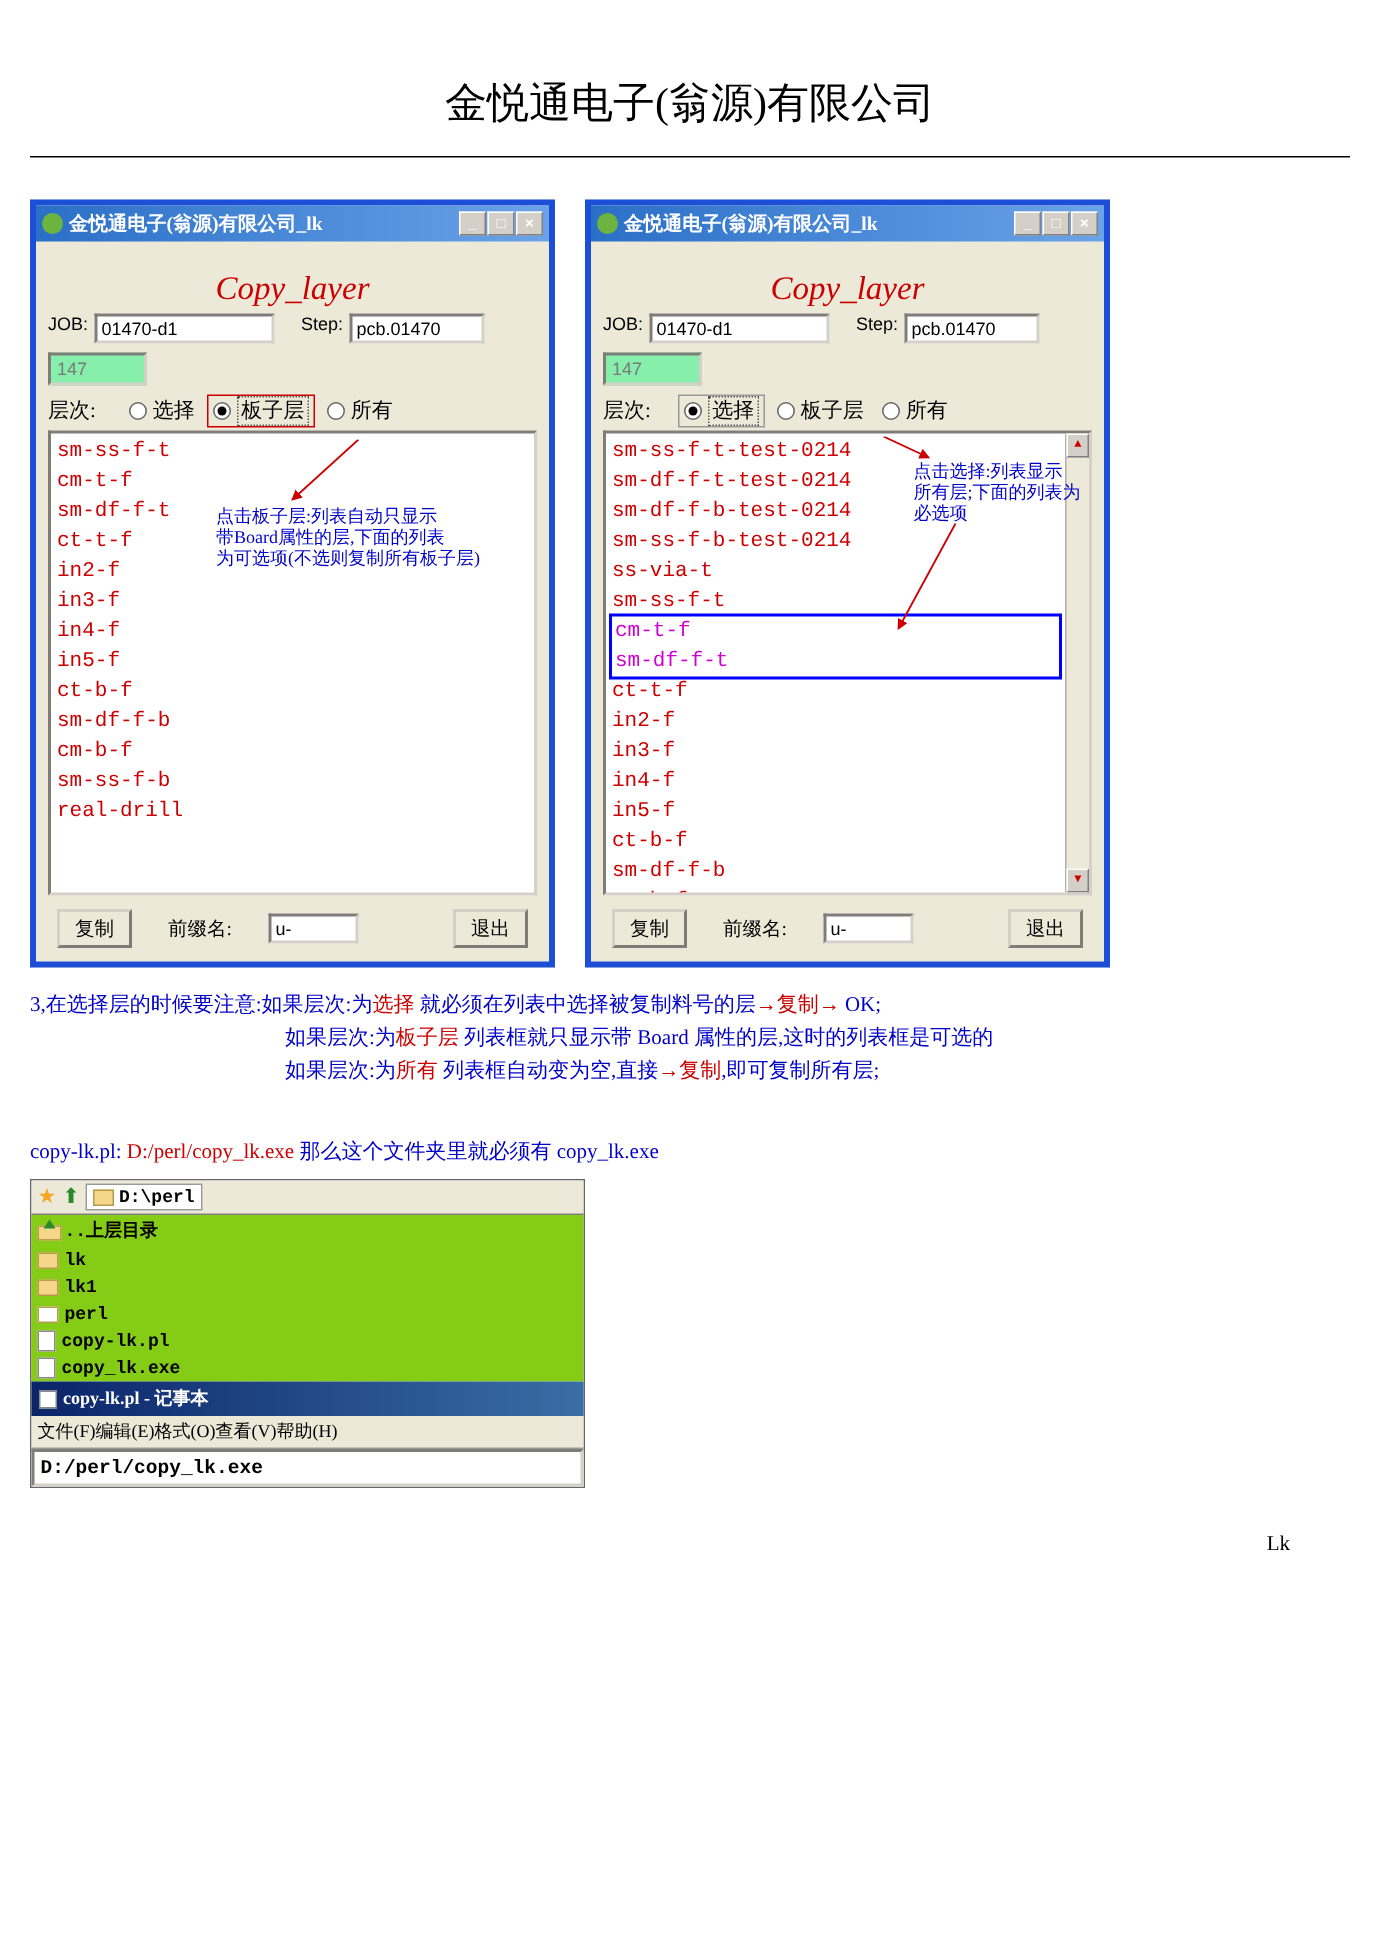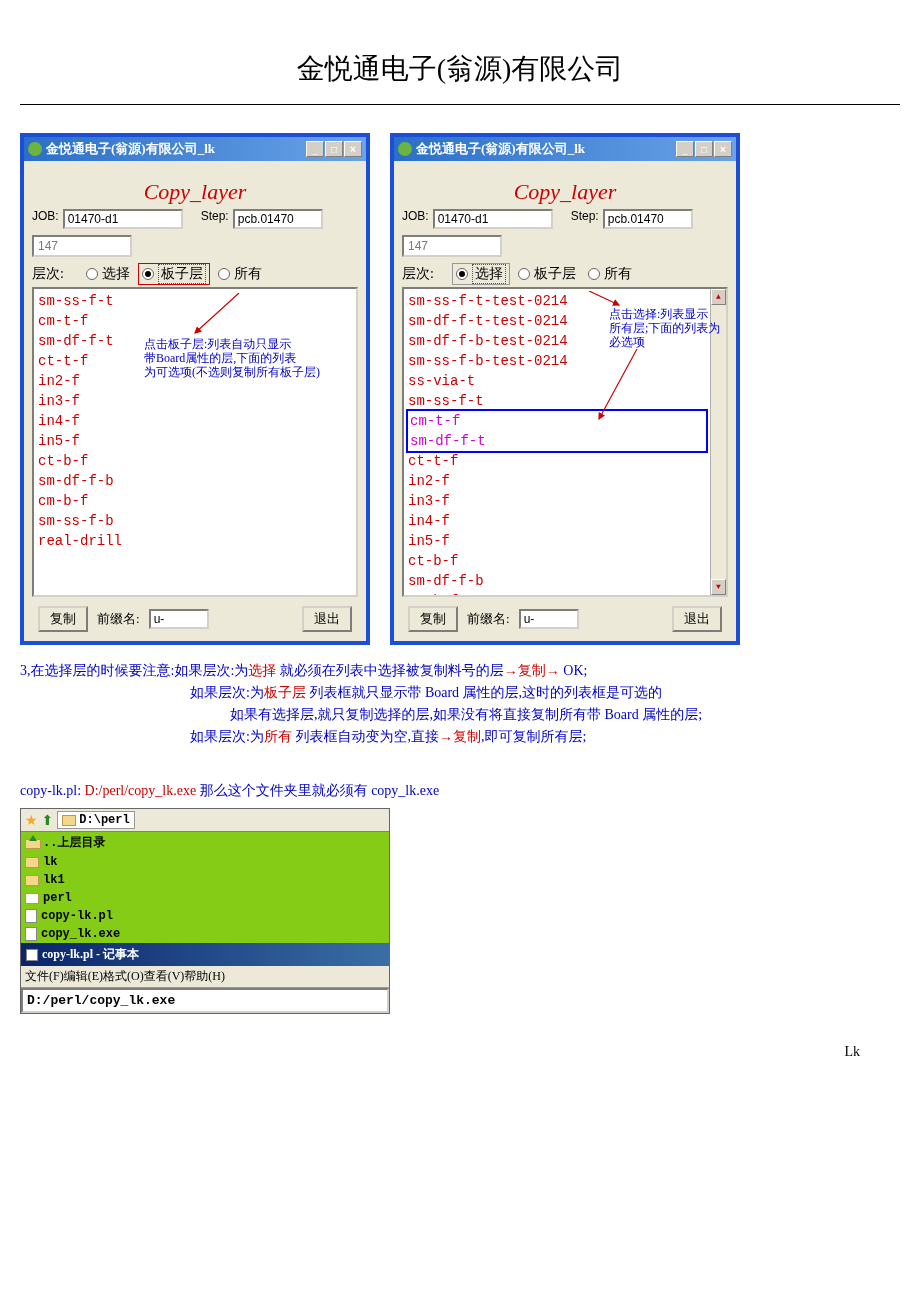--- a/index.html
+++ b/index.html
@@ -79,23 +79,23 @@
     .text-input {
       border: 2px inset #d4d0c8;
       background: #fff;
       font-family: Arial;
       font-size: 12px;
       padding: 1px 3px;
       height: 20px;
     }
     .num-input {
       display: inline-block;
-      width: 100px;
+      width: 66px;
       border: 2px inset #d4d0c8;
-      background: #ffffff;
+      background: #86efac;
       color: #7a7a7a;
       font-family: Arial;
       font-size: 12px;
       padding: 2px 4px;
       margin-bottom: 6px;
     }
     .radio-row {
       display: flex;
       align-items: center;
       gap: 4px;
@@ -168,21 +168,21 @@
       font-family: "SimSun", serif;
       font-size: 12px;
       color: #0000c8;
       line-height: 14px;
     }
     .annot1 { left: 110px; top: 48px; }
     .annot2 { left: 205px; top: 18px; }
     .btn-row {
       display: flex;
       align-items: center;
-      gap: 9px;
+      gap: 24px;
       margin-top: 8px;
       padding: 1px 6px;
     }
     .btn {
       background: #ece9d8;
       border: 2px outset #d4d0c8;
       font-size: 13px;
       padding: 2px 10px;
       cursor: default;
     }
@@ -481,21 +481,20 @@
 
 </div>
 
 <div class="notes">
   <div>
     <span class="c-blue">3,在选择层的时候要注意:如果层次:为</span><span class="c-red">选择</span><span class="c-blue"> 就必须在列表中选择被复制料号的层</span><span class="c-red">→复制→</span><span class="c-blue"> OK;</span>
   </div>
   <div class="indent1">
     <span class="c-blue">如果层次:为</span><span class="c-red">板子层</span><span class="c-blue"> 列表框就只显示带 Board 属性的层,这时的列表框是可选的</span>
   </div>
-  <div class="indent2"><span class="c-blue">如果有选择层,就只复制选择的层,如果没有将直接复制所有带 Board 属性的层;</span></div>
   <div class="indent1">
     <span class="c-blue">如果层次:为</span><span class="c-red">所有</span><span class="c-blue"> 列表框自动变为空,直接</span><span class="c-red">→复制</span><span class="c-blue">,即可复制所有层;</span>
   </div>
 </div>
 
 <div class="notes section2">
   <div>
     <span class="c-blue">copy-lk.pl: </span><span class="c-red">D:/perl/copy_lk.exe</span><span class="c-blue">   那么这个文件夹里就必须有 copy_lk.exe</span>
   </div>
 </div>

